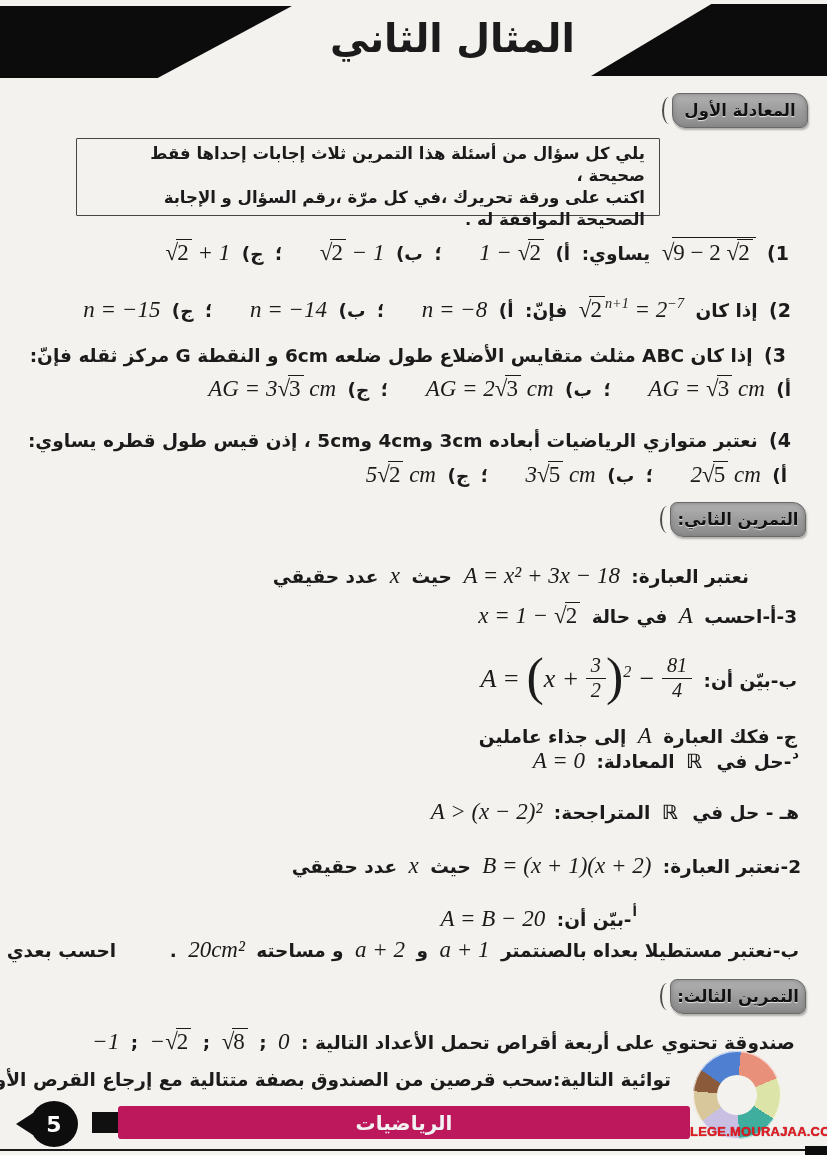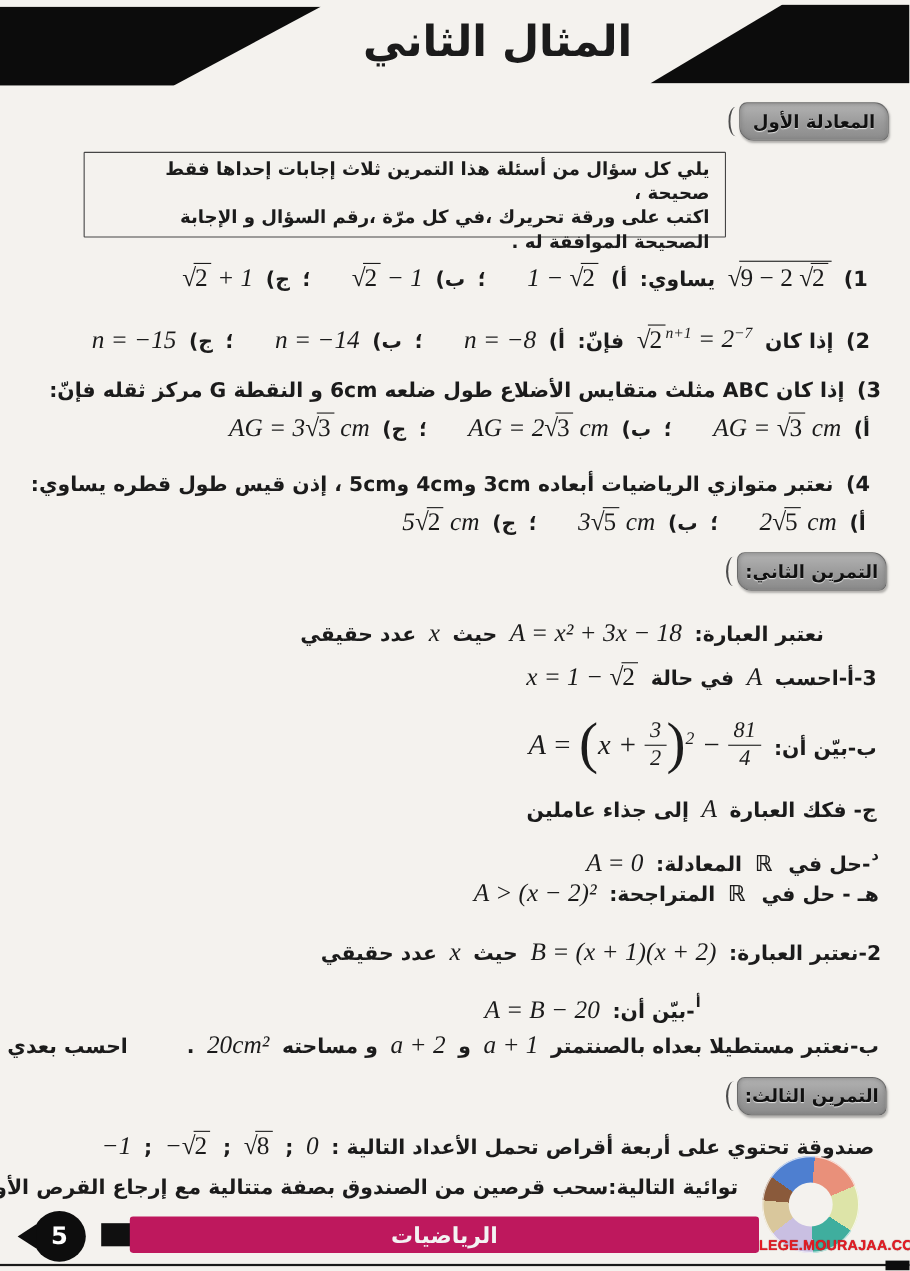--- a/index.html
+++ b/index.html
@@ -47,29 +47,29 @@
   .ov{display:inline-block;border-top:1.6px solid #1b1b1b;padding:1px 3px 0 1px;margin-left:-2px;line-height:1.05;}
   .frac{display:inline-block;vertical-align:middle;text-align:center;font-size:0.78em;line-height:1.08;position:relative;top:-2px;}
   .frac .fn{display:block;border-bottom:1.7px solid #1b1b1b;padding:0 5px 1px;}
   .frac .fd{display:block;padding:1px 5px 0;}
   .bigp{font-size:200%;font-weight:300;line-height:0;vertical-align:-7px;font-style:normal;}
   .big{font-size:26px;}
 
   
   .q1{top:233px;right:38px;}
   .q2{top:283px;right:36px;}
-  .q3t{top:335px;right:26px;}
+  .q3t{top:335px;right:41px;}
   .q3o{top:369px;right:36px;}
   .q4t{top:420px;right:36px;}
   .q4o{top:455px;right:40px;}
   .l1{top:556px;right:78px;}
   .l2{top:596px;right:30px;}
   .l3{top:634px;right:30px;height:76px;line-height:76px;}
   .l4{top:716px;right:30px;}
-  .l5{top:759px;right:28px;}
+  .l5{top:734px;right:28px;}
   .l6{top:792px;right:28px;}
   .l7{top:846px;right:26px;}
   .l8{top:892px;right:190px;}
   .l9{top:930px;right:28px;}
   .gap-left{margin-right:42px;}
   .e3l1{top:1022px;right:32px;}
   .e3l2{top:1060px;right:156px;}
   sup.lead{font-size:13px;vertical-align:10px;margin-left:1px;}
 
   

